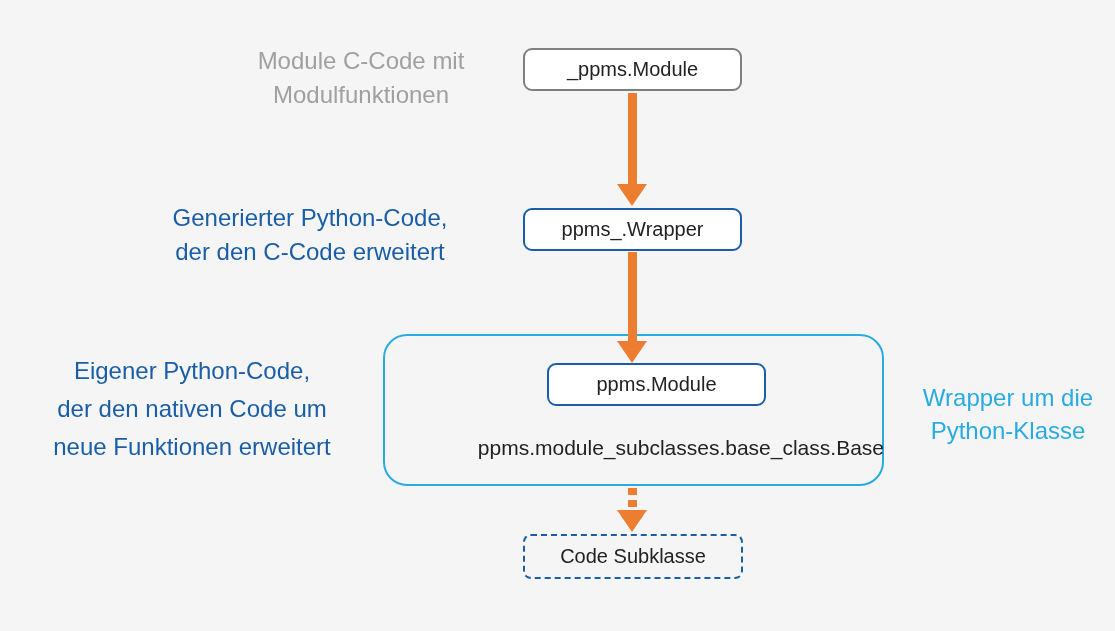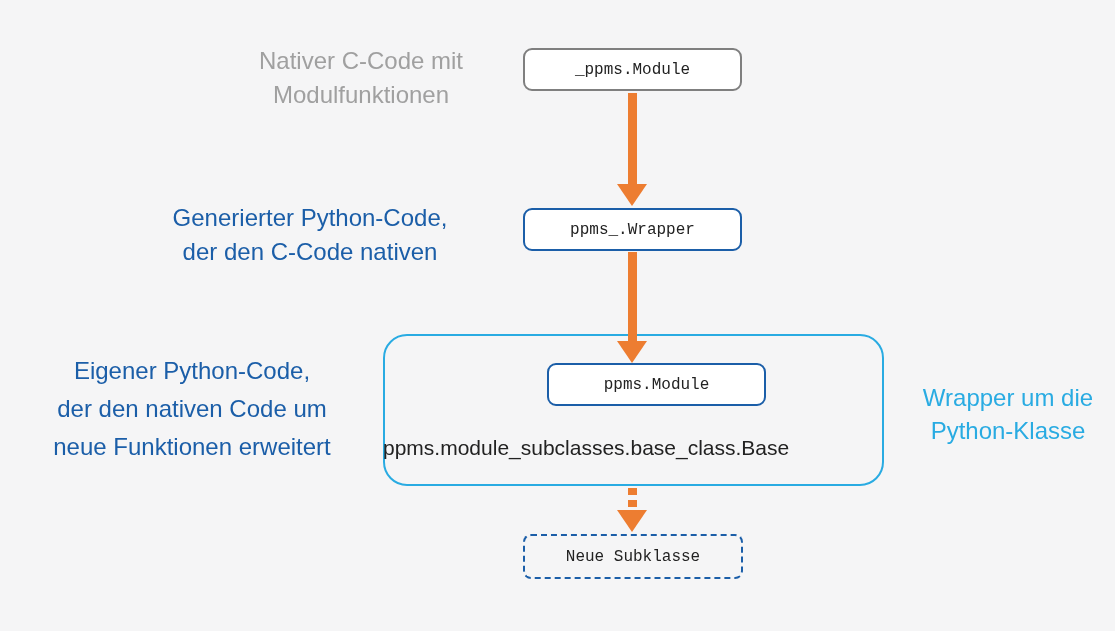--- a/index.html
+++ b/index.html
@@ -41,24 +41,23 @@
   
   .node {
     position: absolute;
     width: 219px;
     height: 43px;
     border-radius: 9px;
     background: #FFFFFF;
     display: flex;
     align-items: center;
     justify-content: center;
-    font-size: 16px;
+    font-size: 20px;
     color: var(--node-text);
     z-index: 2;
-    font-family: Liberation Mono, monospace;
   }
   .node-native    { left: 523px; top: 48px;  border: 2px solid var(--gray-border); }
   .node-generated { left: 523px; top: 208px; border: 2px solid var(--blue); }
   .node-wrapper   { left: 523px; top: 363px; border: 2px solid var(--blue); margin-left: 24px; }
   .node-subclass  {
     left: 523px; top: 534px; width: 220px; height: 45px;
     border: 2px dashed var(--blue);
     background: transparent;
     border-radius: 8px;
   }
@@ -69,21 +68,21 @@
     width: 501px; height: 152px;
     border: 2px solid var(--cyan);
     border-radius: 24px;
     background: transparent;
     z-index: 1;
   }
   .base-class-text {
     position: absolute;
     left: 383px; top: 436px;
     width: 501px;
-    text-align: left;
+    text-align: right;
     font-size: 21px;
     color: var(--node-text);
     z-index: 2;
   }
   
   .arrow-shaft {
     position: absolute;
     left: 628px;
     width: 9px;
     background: var(--orange);
@@ -107,34 +106,34 @@
   .a2h { top: 341px; }
   .a3s { top: 488px; height: 22px; }
   .a3h { top: 510px; }
 </style>
 </head>
 <body>
 
 <div class="canvas">
 
   <div class="lbl gray lbl-native">
-    <div>Nativer C-Code mit</div>
+    <div>Module C-Code mit</div>
     <div>Modulfunktionen</div>
   </div>
 
   <div class="node node-native">
     <span>_ppms.Module</span>
   </div>
 
   <div class="arrow-shaft a1s"></div>
   <div class="arrow-head a1h"></div>
 
   <div class="lbl blue lbl-generated">
     <div>Generierter Python-Code,</div>
-    <div>der den C-Code nativen</div>
+    <div>der den C-Code erweitert</div>
   </div>
 
   <div class="node node-generated">
     <span>ppms_.Wrapper</span>
   </div>
 
   <div class="arrow-shaft a2s"></div>
   <div class="arrow-head a2h"></div>
 
   <div class="lbl blue lbl-own">
@@ -156,16 +155,16 @@
     <div>Python-Klasse</div>
   </div>
 
   <div class="arrow-shaft dashed a3s"></div>
   <div class="arrow-head a3h"></div>
 
   <div class="lbl blue lbl-subclass">
   </div>
 
   <div class="node node-subclass">
-    <span>Neue Subklasse</span>
+    <span>Code Subklasse</span>
   </div>
 
 </div>
 
 </body></html>

